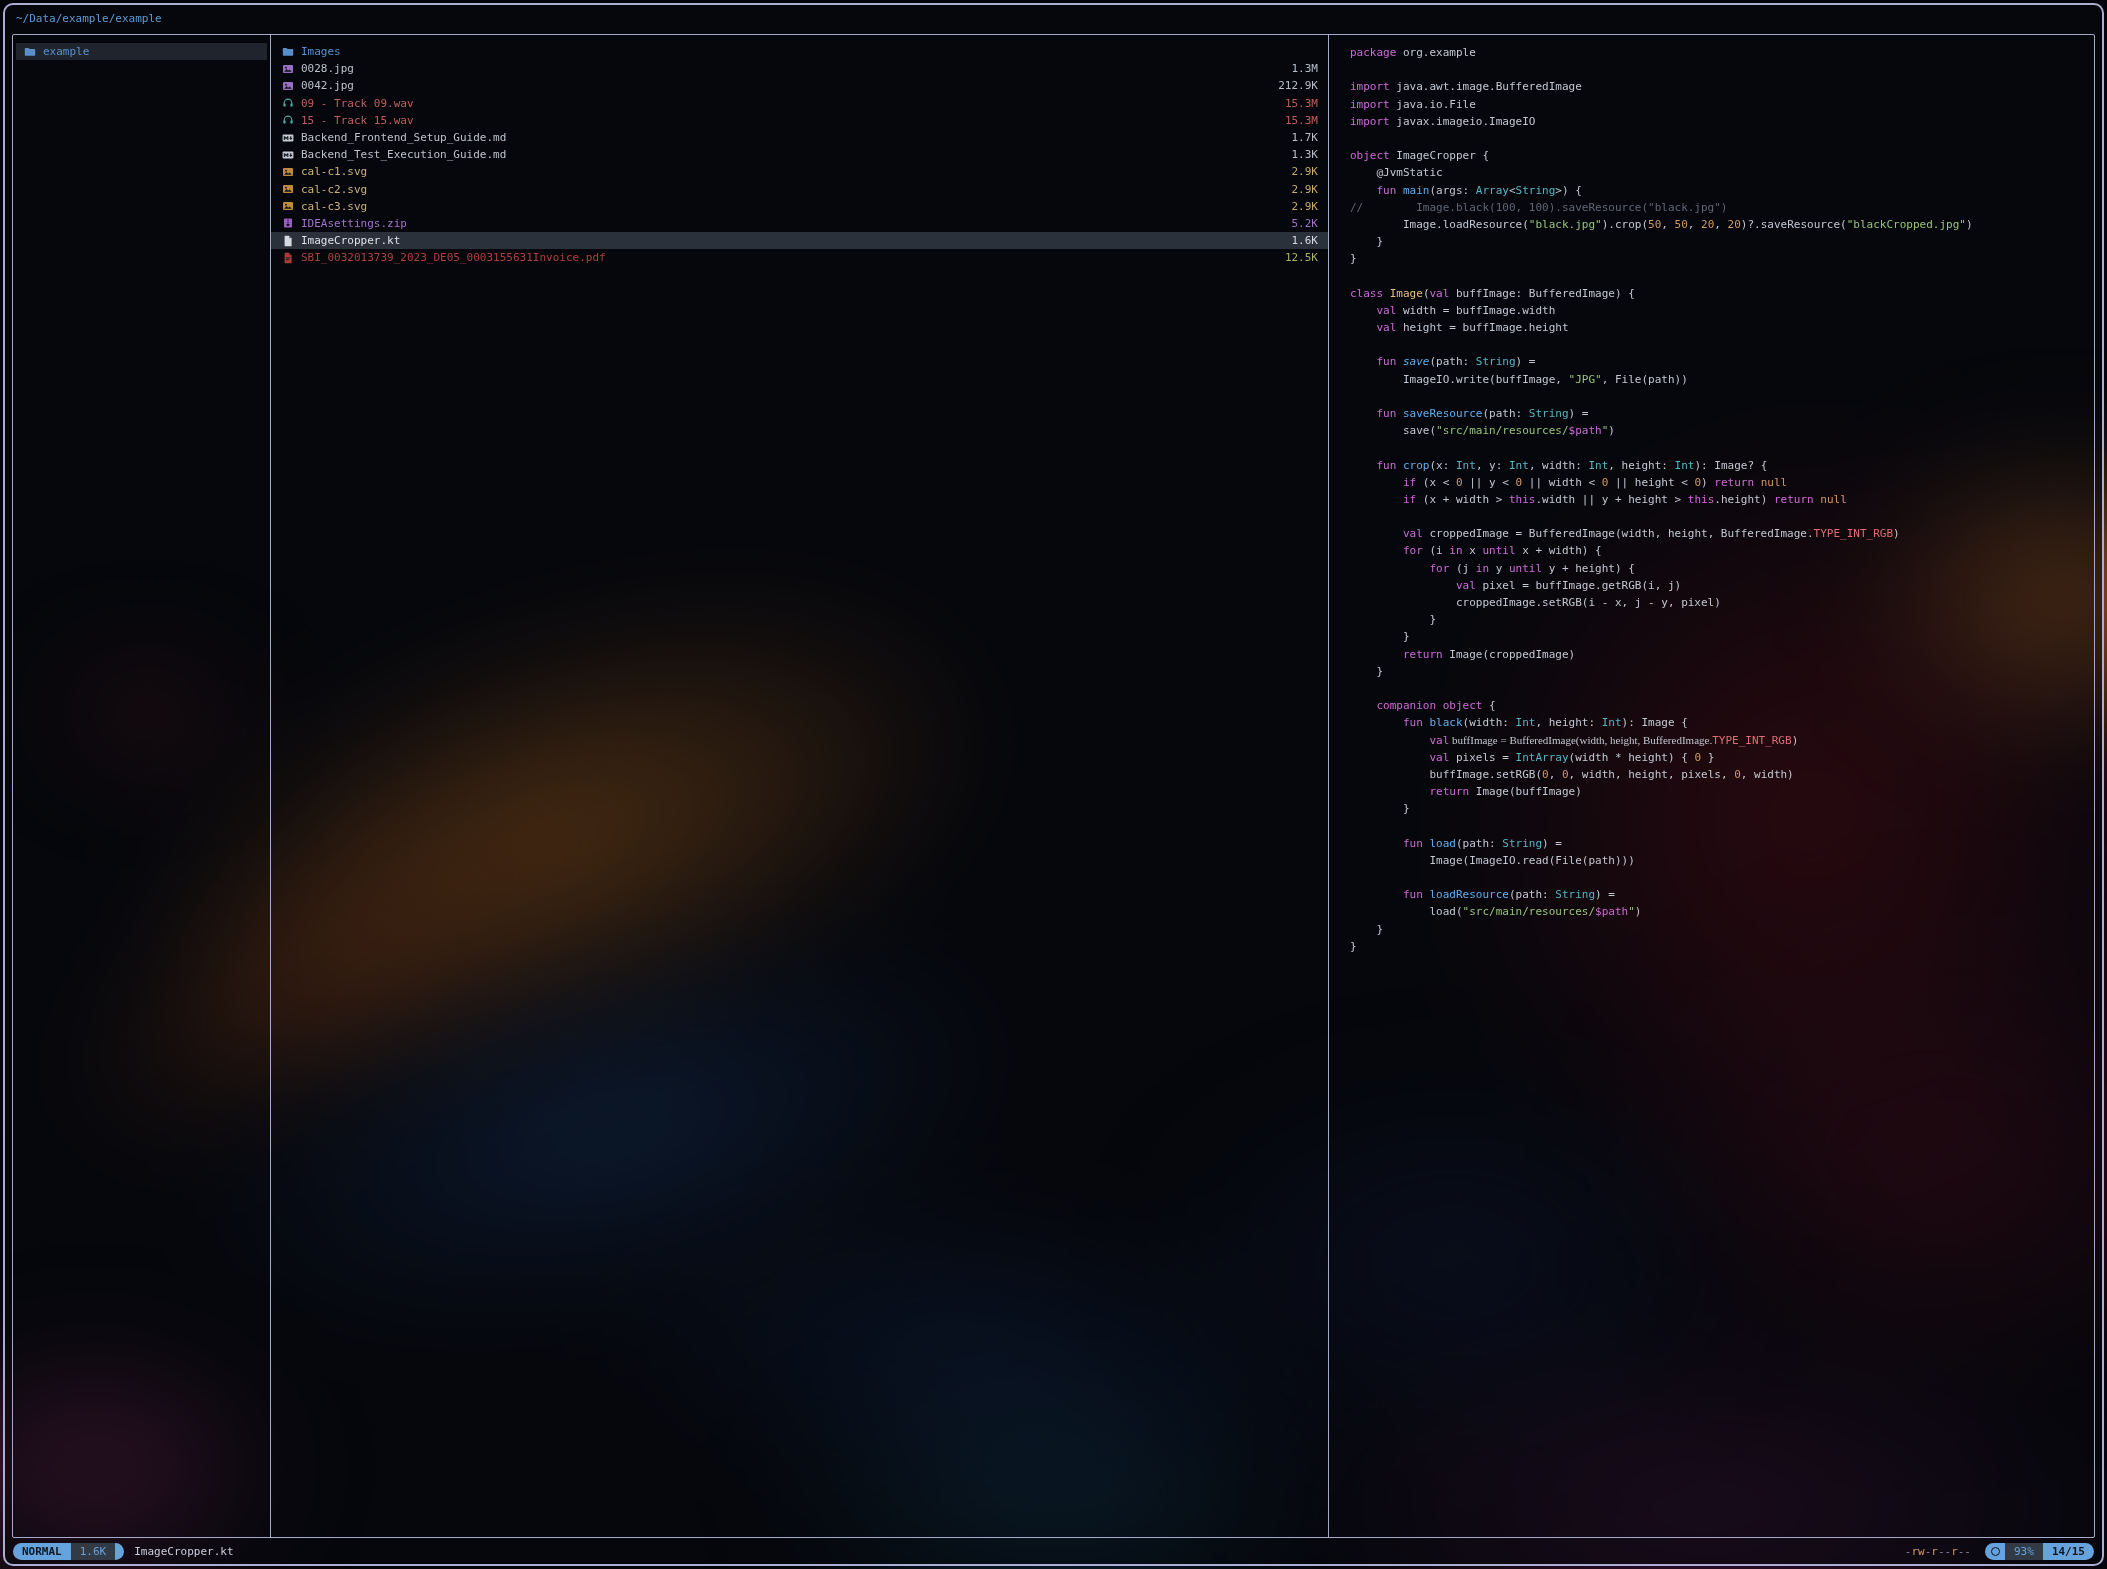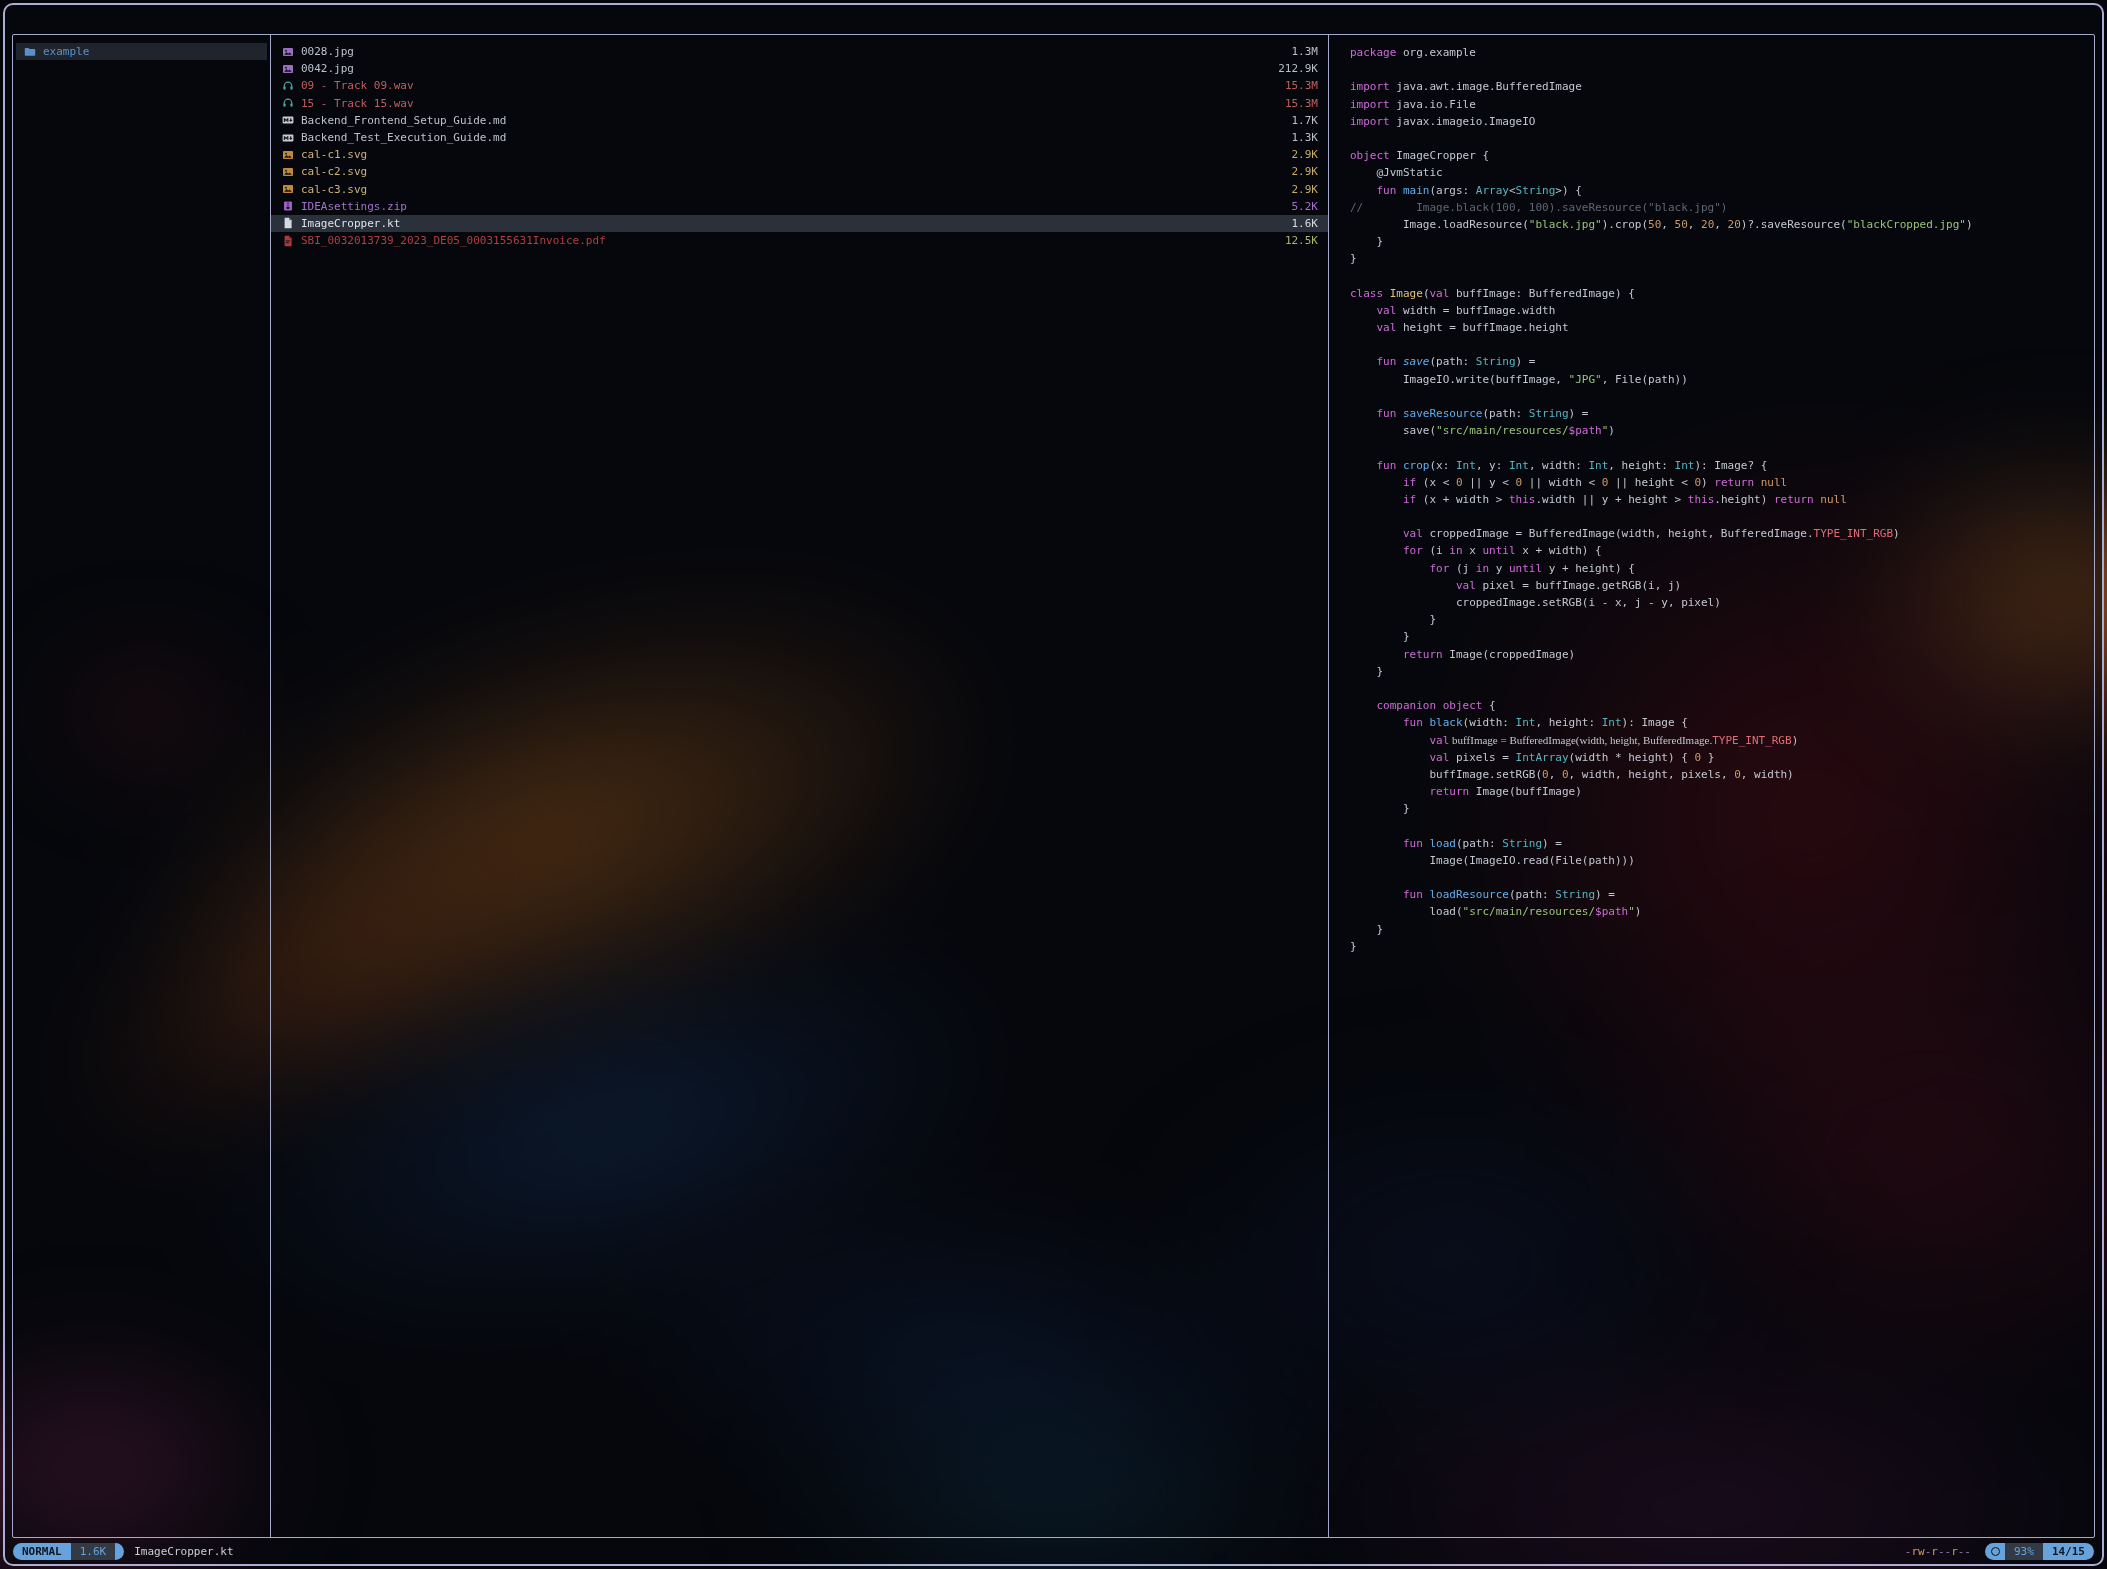--- a/index.html
+++ b/index.html
@@ -77,28 +77,34 @@
   <div class="blob b6"></div>
   <div class="blob b7"></div>
   <div class="blob b8"></div>
   <div class="blob b9"></div>
   <div class="blob b10"></div>
   <div class="blob b11"></div>
   <div class="blob b12"></div>
 </div>
 
 <div id="window">
+  <div id="titlebar">
+    <span>~/Data/example/example</span>
+  </div>
 
   <div id="panebox">
     <div class="pane" id="left-pane">
         <div class="file-row selected"><span class="ficon"><svg width="12" height="12" viewBox="0 0 12 12">
               <path fill="#5b8fcc" d="M.8 2.6c0-.4.3-.7.7-.7h3l1.1 1.2h4.9c.4 0 .7.3.7.7v5.3c0 .4-.3.7-.7.7H1.5c-.4 0-.7-.3-.7-.7z"></path>
             </svg></span><span class="fname" style="color: rgb(91, 143, 204);">example</span></div>
       </div>
     <div class="pane" id="middle-pane">
+        <div class="file-row"><span class="ficon"><svg width="12" height="12" viewBox="0 0 12 12">
+              <path fill="#5b8fcc" d="M.8 2.6c0-.4.3-.7.7-.7h3l1.1 1.2h4.9c.4 0 .7.3.7.7v5.3c0 .4-.3.7-.7.7H1.5c-.4 0-.7-.3-.7-.7z"></path>
+            </svg></span><span class="fname" style="color: rgb(91, 143, 204);">Images</span><span class="fsize" style="color: rgb(185, 191, 201);"></span></div>
         <div class="file-row"><span class="ficon"><svg width="12" height="12" viewBox="0 0 12 12">
               <rect x="1" y="2" width="10" height="8" rx="1" fill="#9a6fc0"></rect>
               <circle cx="4" cy="4.7" r=".9" fill="#10141b"></circle>
               <path fill="#10141b" d="M2.2 8.7l2.3-2.6 1.6 1.7 1.5-1.4 2.2 2.3z"></path>
             </svg></span><span class="fname" style="color: rgb(188, 194, 204);">0028.jpg</span><span class="fsize" style="color: rgb(185, 191, 201);">1.3M</span></div>
         <div class="file-row"><span class="ficon"><svg width="12" height="12" viewBox="0 0 12 12">
               <rect x="1" y="2" width="10" height="8" rx="1" fill="#9a6fc0"></rect>
               <circle cx="4" cy="4.7" r=".9" fill="#10141b"></circle>
               <path fill="#10141b" d="M2.2 8.7l2.3-2.6 1.6 1.7 1.5-1.4 2.2 2.3z"></path>
             </svg></span><span class="fname" style="color: rgb(188, 194, 204);">0042.jpg</span><span class="fsize" style="color: rgb(185, 191, 201);">212.9K</span></div>

